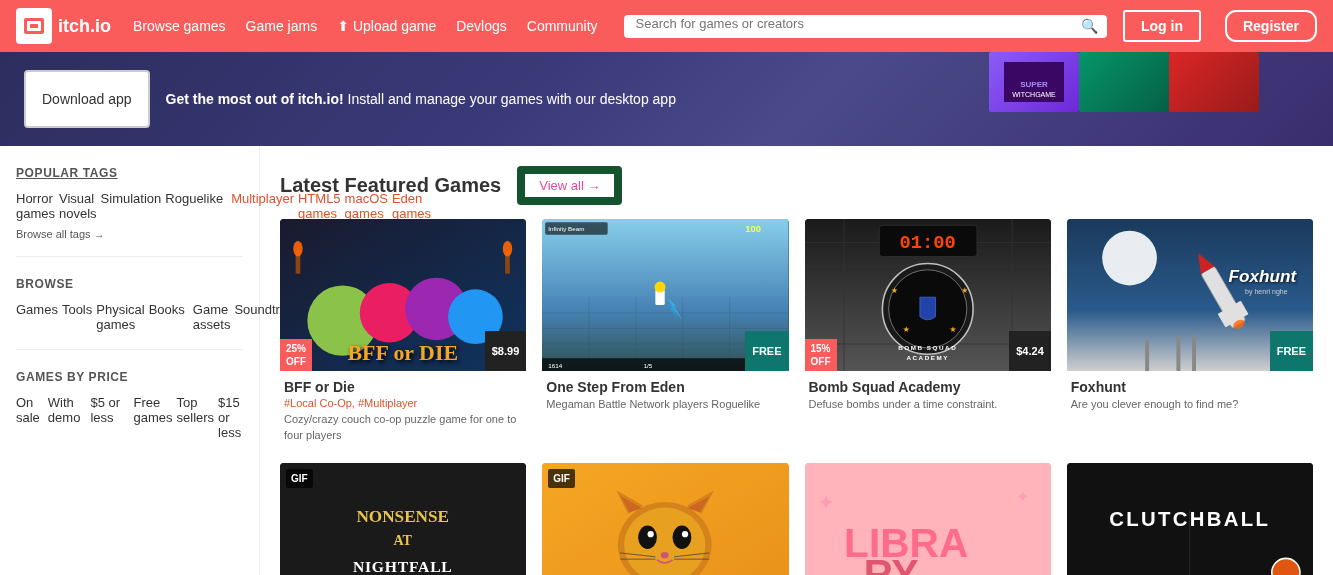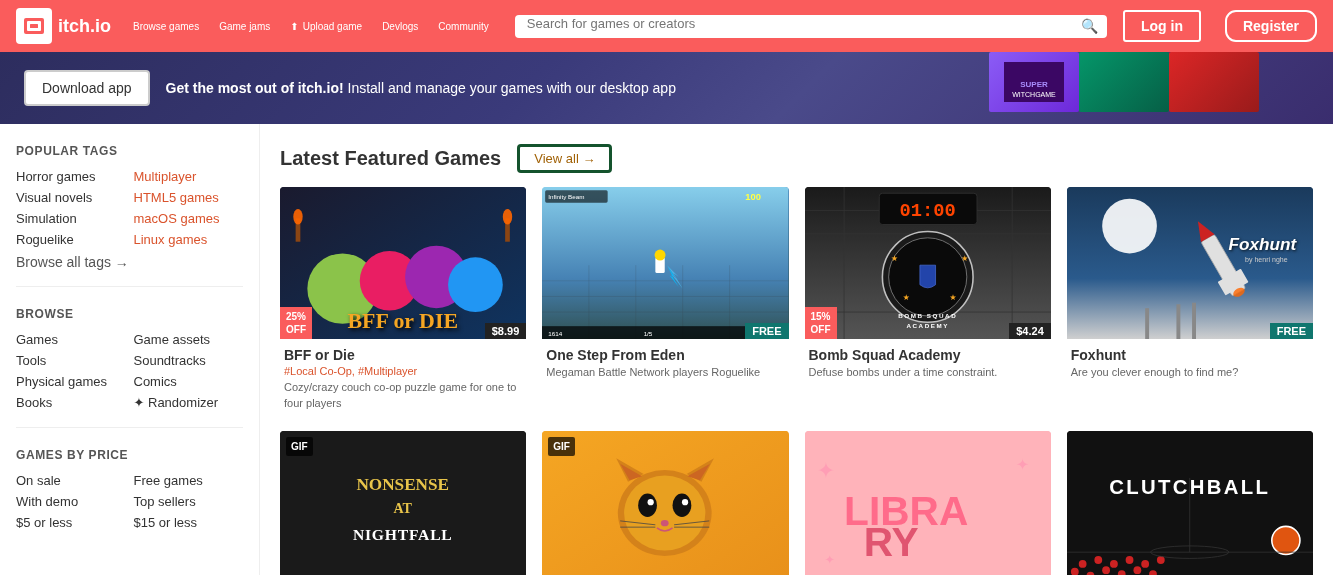--- a/index.html
+++ b/index.html
@@ -32,21 +32,21 @@
       border-radius: 4px;
       display: flex;
       align-items: center;
       justify-content: center;
       font-size: 18px;
     }
     .nav-link {
       color: white;
       text-decoration: none;
       padding: 6px 10px;
-      font-size: 10px;
+      font-size: 14px;
       white-space: nowrap;
       cursor: pointer;
       text-align: center;
     }
     .upload-link {
       display: flex;
       align-items: center;
       gap: 4px;
     }
     .search-box {
@@ -140,21 +140,21 @@
     .banner-thumb-3 {
       background: linear-gradient(135deg, #dc2626, #991b1b);
       width: 90px;
       height: 60px;
       border-radius: 2px;
     }
     .download-btn {
       background: white;
       color: #333;
       border: 2px solid #ccc;
-      padding: 8px 16px;
+      padding: 19px 16px;
       border-radius: 4px;
       cursor: pointer;
       font-size: 14px;
       font-weight: 500;
       white-space: nowrap;
       flex-shrink: 0;
     }
     .banner-text {
       color: white;
       font-size: 14px;
@@ -178,45 +178,44 @@
       border-right: 1px solid #eee;
     }
     .sidebar-section-title {
       font-size: 12px;
       font-weight: 700;
       color: #555;
       letter-spacing: 0.05em;
       margin-bottom: 10px;
       margin-top: 20px;
     }
-    .sidebar-section-title:first-child { margin-top: 0; }
+    .sidebar-section-title:first-child { margin-top: 0; text-decoration: underline; }
     .sidebar-cols {
       display: flex;
       gap: 8px;
     }
     .sidebar-col {
       flex: 1;
       display: flex;
-      flex-direction: column;
       gap: 4px;
     }
     .sidebar-link {
       color: #da532c;
       text-decoration: none;
       font-size: 13px;
       cursor: pointer;
       display: block;
       padding: 1px 0;
     }
     .sidebar-link-dark {
       color: #333;
     }
     .browse-all {
       color: #555;
-      font-size: 14px;
+      font-size: 11px;
       cursor: pointer;
       display: flex;
       align-items: center;
       gap: 4px;
       margin-top: 6px;
     }
     .divider {
       border: none;
       border-top: 1px solid #eee;
       margin: 16px 0;
@@ -235,22 +234,22 @@
       align-items: center;
       gap: 16px;
       margin-bottom: 14px;
     }
     .section-title {
       font-size: 20px;
       font-weight: 600;
       color: #333;
     }
     .view-all-btn {
-      border: 3px solid #14532d;
-      color: #a16207;
+      border: 8px solid #14532d;
+      color: #ec4899;
       background: transparent;
       padding: 4px 14px;
       border-radius: 4px;
       cursor: pointer;
       font-size: 13px;
       display: flex;
       align-items: center;
       gap: 4px;
     }
 
@@ -275,21 +274,21 @@
       overflow: hidden;
     }
     .price-badge {
       position: absolute;
       bottom: 0;
       right: 0;
       background: #222;
       color: white;
       font-size: 11px;
       font-weight: 700;
-      padding: 2px 7px;
+      padding: 14px 7px;
     }
     .price-badge.free { background: #0f766e; }
     .discount-badge {
       position: absolute;
       bottom: 0;
       left: 0;
       background: #fa5c5c;
       color: white;
       font-size: 10px;
       font-weight: 700;
@@ -448,21 +447,21 @@
       <div class="sidebar-col">
         <a class="sidebar-link sidebar-link-dark">Horror games</a>
         <a class="sidebar-link sidebar-link-dark">Visual novels</a>
         <a class="sidebar-link sidebar-link-dark">Simulation</a>
         <a class="sidebar-link sidebar-link-dark">Roguelike</a>
       </div>
       <div class="sidebar-col">
         <a class="sidebar-link">Multiplayer</a>
         <a class="sidebar-link">HTML5 games</a>
         <a class="sidebar-link">macOS games</a>
-        <a class="sidebar-link">Linux games</a>
+        <a class="sidebar-link">Eden games</a>
       </div>
     </div>
     <div class="browse-all">Browse all tags →</div>
 
     <hr class="divider">
 
     <div class="sidebar-section-title">BROWSE</div>
     <div class="sidebar-cols">
       <div class="sidebar-col">
         <a class="sidebar-link sidebar-link-dark">Games</a>

